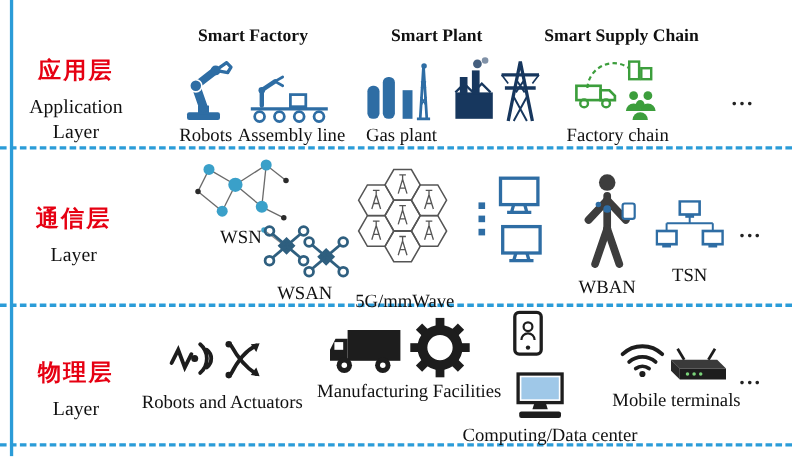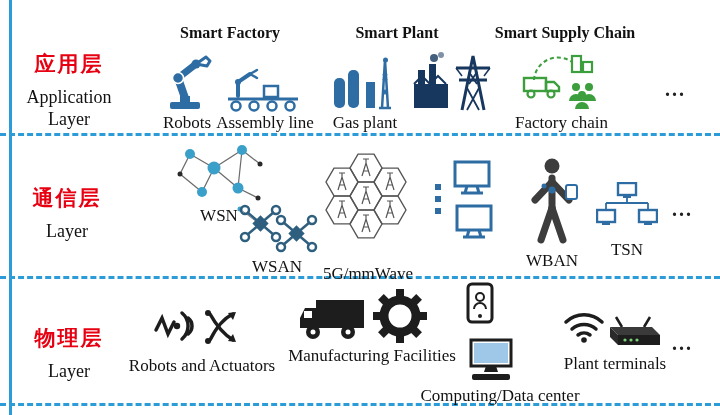--- a/index.html
+++ b/index.html
@@ -356,16 +356,16 @@
           <circle cx="25" cy="26" r="1.6"></circle>
           <circle cx="31" cy="26" r="1.6"></circle>
           <circle cx="37" cy="26" r="1.6"></circle>
         </g>
     </svg>
   </div>
 
   <div class="item-label" style="left:122px;top:356px;width:160px;">Robots and Actuators</div>
   <div class="item-label" style="left:282px;top:346px;width:180px;">Manufacturing Facilities</div>
   <div class="item-label" style="left:420px;top:386px;width:160px;">Computing/Data center</div>
-  <div class="item-label" style="left:545px;top:354px;width:140px;">Plant terminals</div>
+  <div class="item-label" style="left:545px;top:354px;width:140px;">Mobile terminals</div>
   <div class="dots" style="left:672px;top:332px;">...</div>
 
 </div>
 
 </body></html>

